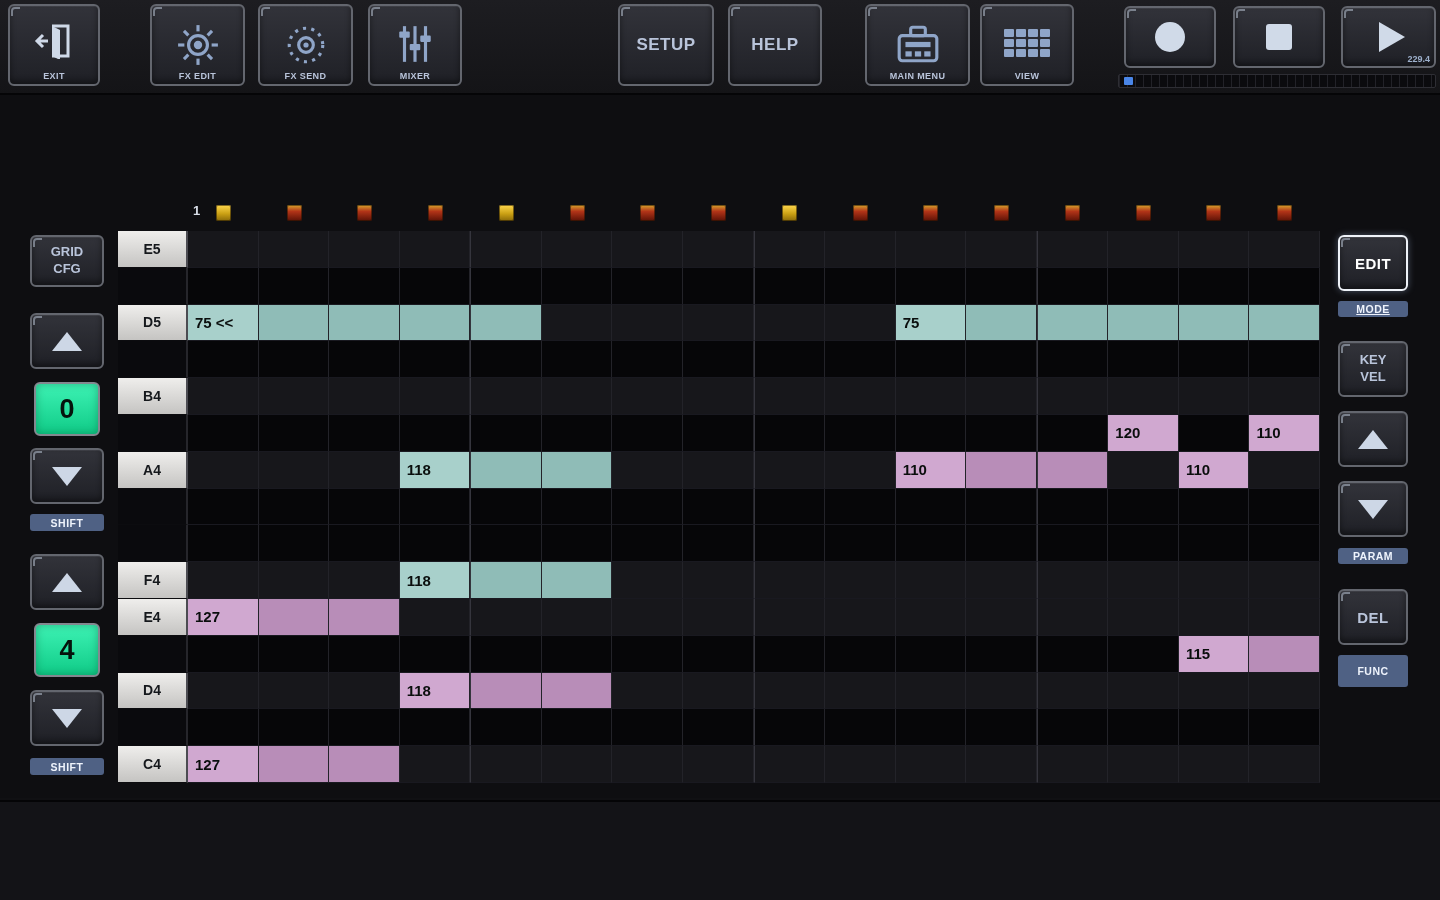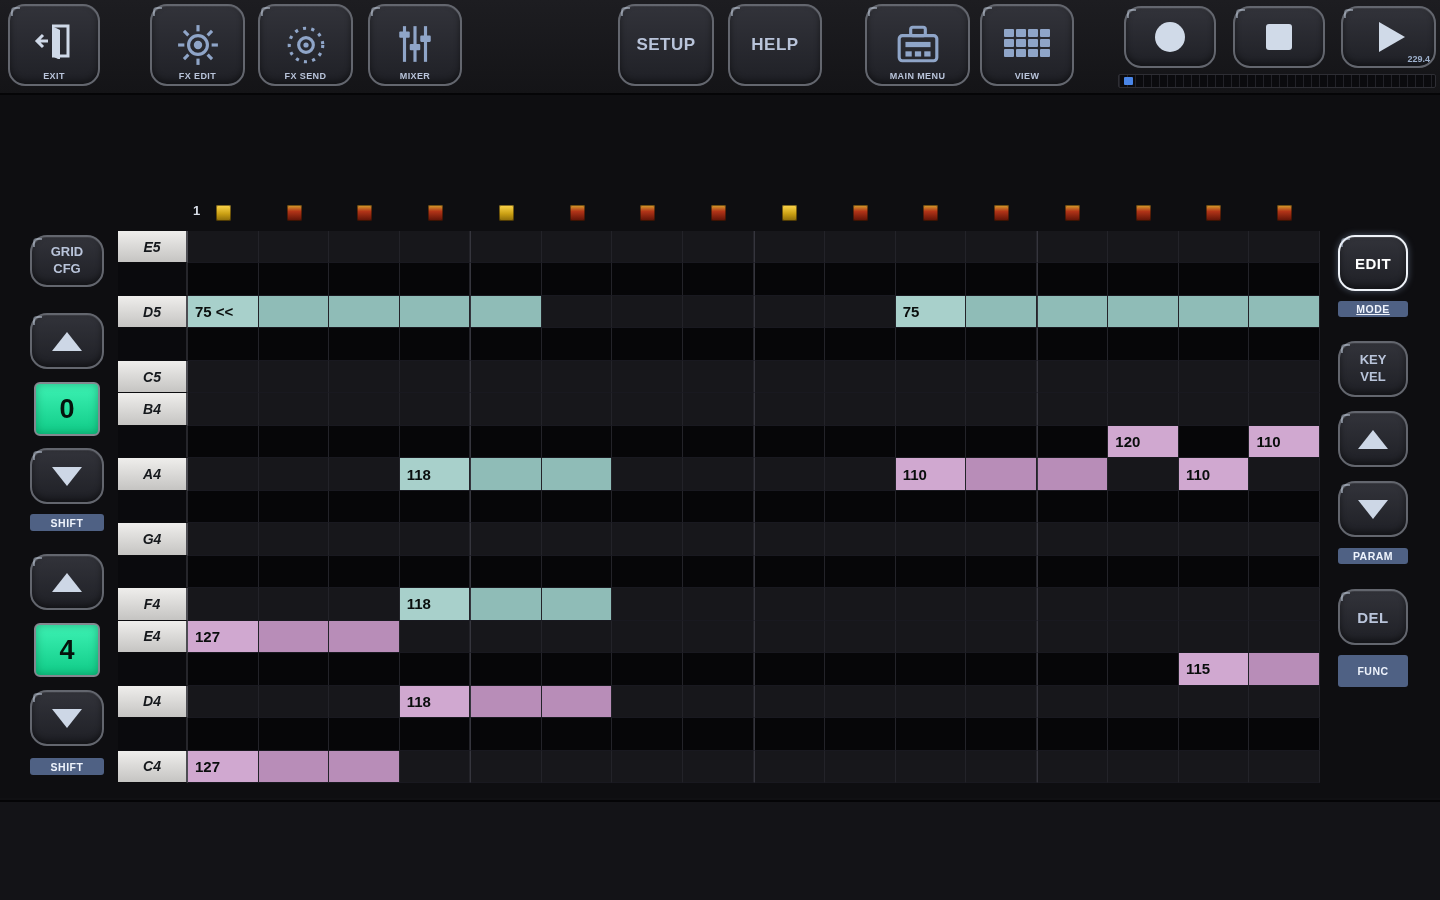--- a/index.html
+++ b/index.html
@@ -4,21 +4,21 @@
 <style>
   html,body{margin:0;padding:0;background:#0a0a0c;}
   #app{position:relative;width:1440px;height:900px;background:#101013;overflow:hidden;
        font-family:"Liberation Sans",sans-serif;-webkit-font-smoothing:antialiased;}
 
   
   .toolbar{position:absolute;left:0;top:0;width:1440px;height:93px;
            background:linear-gradient(180deg,#1d1d21,#141417);border-bottom:2px solid #050507;}
 
   .btn{position:absolute;box-sizing:border-box;background:linear-gradient(180deg,#32333a,#1f2026);
-       border:2px solid #63666e;border-radius:17px;display:flex;align-items:center;justify-content:center;
+       border:2px solid #63666e;border-radius:6px;display:flex;align-items:center;justify-content:center;
        color:#b9c4da;box-shadow:inset 0 1px 0 rgba(255,255,255,.07), inset 0 -3px 6px rgba(0,0,0,.45);
        cursor:pointer;}
   .btn::before{content:"";position:absolute;top:1px;left:1px;width:7px;height:7px;
        border-top:2px solid rgba(215,228,245,.45);border-left:2px solid rgba(215,228,245,.45);
        border-top-left-radius:4px;}
   .btn.dim{border-color:#3a3d45;color:#4e545f;}
   .btn.dim::before{border-color:rgba(215,228,245,.12);}
   .btn.active{border-color:#eef2f8;color:#ffffff;box-shadow:0 0 7px rgba(190,215,255,.35),
        inset 0 1px 0 rgba(255,255,255,.1), inset 0 -3px 6px rgba(0,0,0,.45);}
 
@@ -53,21 +53,21 @@
   .mslot{flex:1;display:flex;align-items:center;justify-content:center;}
   .marker{width:15px;height:16px;border-radius:2px;box-shadow:inset 0 0 0 1px rgba(30,18,0,.55);}
   .marker.gold{background:linear-gradient(180deg,#ffd84e,#caa014 55%,#8a6a08);}
   .marker.red{background:linear-gradient(180deg,#d8a42e 0%,#b23418 40%,#5c1206 100%);}
 
   
   .pianoroll{position:absolute;left:118px;top:136px;width:1202px;height:552px;display:flex;
        flex-direction:column;background:#060608;}
   .prow{flex:1;display:flex;}
   .nlabel{width:70px;box-sizing:border-box;display:flex;align-items:center;justify-content:center;
-       font-size:14px;font-weight:bold;border-bottom:1px solid #0c0c0f;font-style:italic;}
+       font-size:14px;font-weight:bold;border-bottom:1px solid #0c0c0f;}
   .nlabel.white{background:linear-gradient(180deg,#efeeec,#c5c4c2);color:#15181c;border-right:2px solid #4c4c52;}
   .nlabel.black{background:#0a0a0d;border-right:2px solid #26262b;}
   .cell{flex:1;box-sizing:border-box;border-right:1px solid #232329;border-bottom:1px solid #191920;
        font-size:15px;font-weight:bold;color:#0a0e0d;display:flex;align-items:center;
        padding-left:7px;white-space:nowrap;overflow:hidden;}
   .cell.white{background:#17171b;}
   .cell.black{background:#060608;}
   .cell.beat{border-left:1px solid #35353d;}
   .cell.teal.head{background:#a8d0cb;}
   .cell.teal.cont{background:#8fbcb7;}
@@ -356,39 +356,20 @@
           <div class="cell black beat"></div>
           <div class="cell black"></div>
           <div class="cell black"></div>
           <div class="cell black"></div>
           <div class="cell black beat"></div>
           <div class="cell black"></div>
           <div class="cell black"></div>
           <div class="cell black"></div>
         </div>
         <div class="prow">
-          <div class="nlabel white">C5</div>
-          <div class="cell white"></div>
-          <div class="cell white"></div>
-          <div class="cell white"></div>
-          <div class="cell white"></div>
-          <div class="cell white beat"></div>
-          <div class="cell white"></div>
-          <div class="cell white"></div>
-          <div class="cell white"></div>
-          <div class="cell white beat"></div>
-          <div class="cell white"></div>
-          <div class="cell white"></div>
-          <div class="cell white"></div>
-          <div class="cell white beat"></div>
-          <div class="cell white"></div>
-          <div class="cell white"></div>
-          <div class="cell white"></div>
-        </div>
-        <div class="prow">
           <div class="nlabel white">B4</div>
           <div class="cell white"></div>
           <div class="cell white"></div>
           <div class="cell white"></div>
           <div class="cell white"></div>
           <div class="cell white beat"></div>
           <div class="cell white"></div>
           <div class="cell white"></div>
           <div class="cell white"></div>
           <div class="cell white beat"></div>
@@ -449,39 +430,20 @@
           <div class="cell black"></div>
           <div class="cell black"></div>
           <div class="cell black beat"></div>
           <div class="cell black"></div>
           <div class="cell black"></div>
           <div class="cell black"></div>
           <div class="cell black beat"></div>
           <div class="cell black"></div>
           <div class="cell black"></div>
           <div class="cell black"></div>
-        </div>
-        <div class="prow">
-          <div class="nlabel white">G4</div>
-          <div class="cell white"></div>
-          <div class="cell white"></div>
-          <div class="cell white"></div>
-          <div class="cell white"></div>
-          <div class="cell white beat"></div>
-          <div class="cell white"></div>
-          <div class="cell white"></div>
-          <div class="cell white"></div>
-          <div class="cell white beat"></div>
-          <div class="cell white"></div>
-          <div class="cell white"></div>
-          <div class="cell white"></div>
-          <div class="cell white beat"></div>
-          <div class="cell white"></div>
-          <div class="cell white"></div>
-          <div class="cell white"></div>
         </div>
         <div class="prow">
           <div class="nlabel black"></div>
           <div class="cell black"></div>
           <div class="cell black"></div>
           <div class="cell black"></div>
           <div class="cell black"></div>
           <div class="cell black beat"></div>
           <div class="cell black"></div>
           <div class="cell black"></div>

